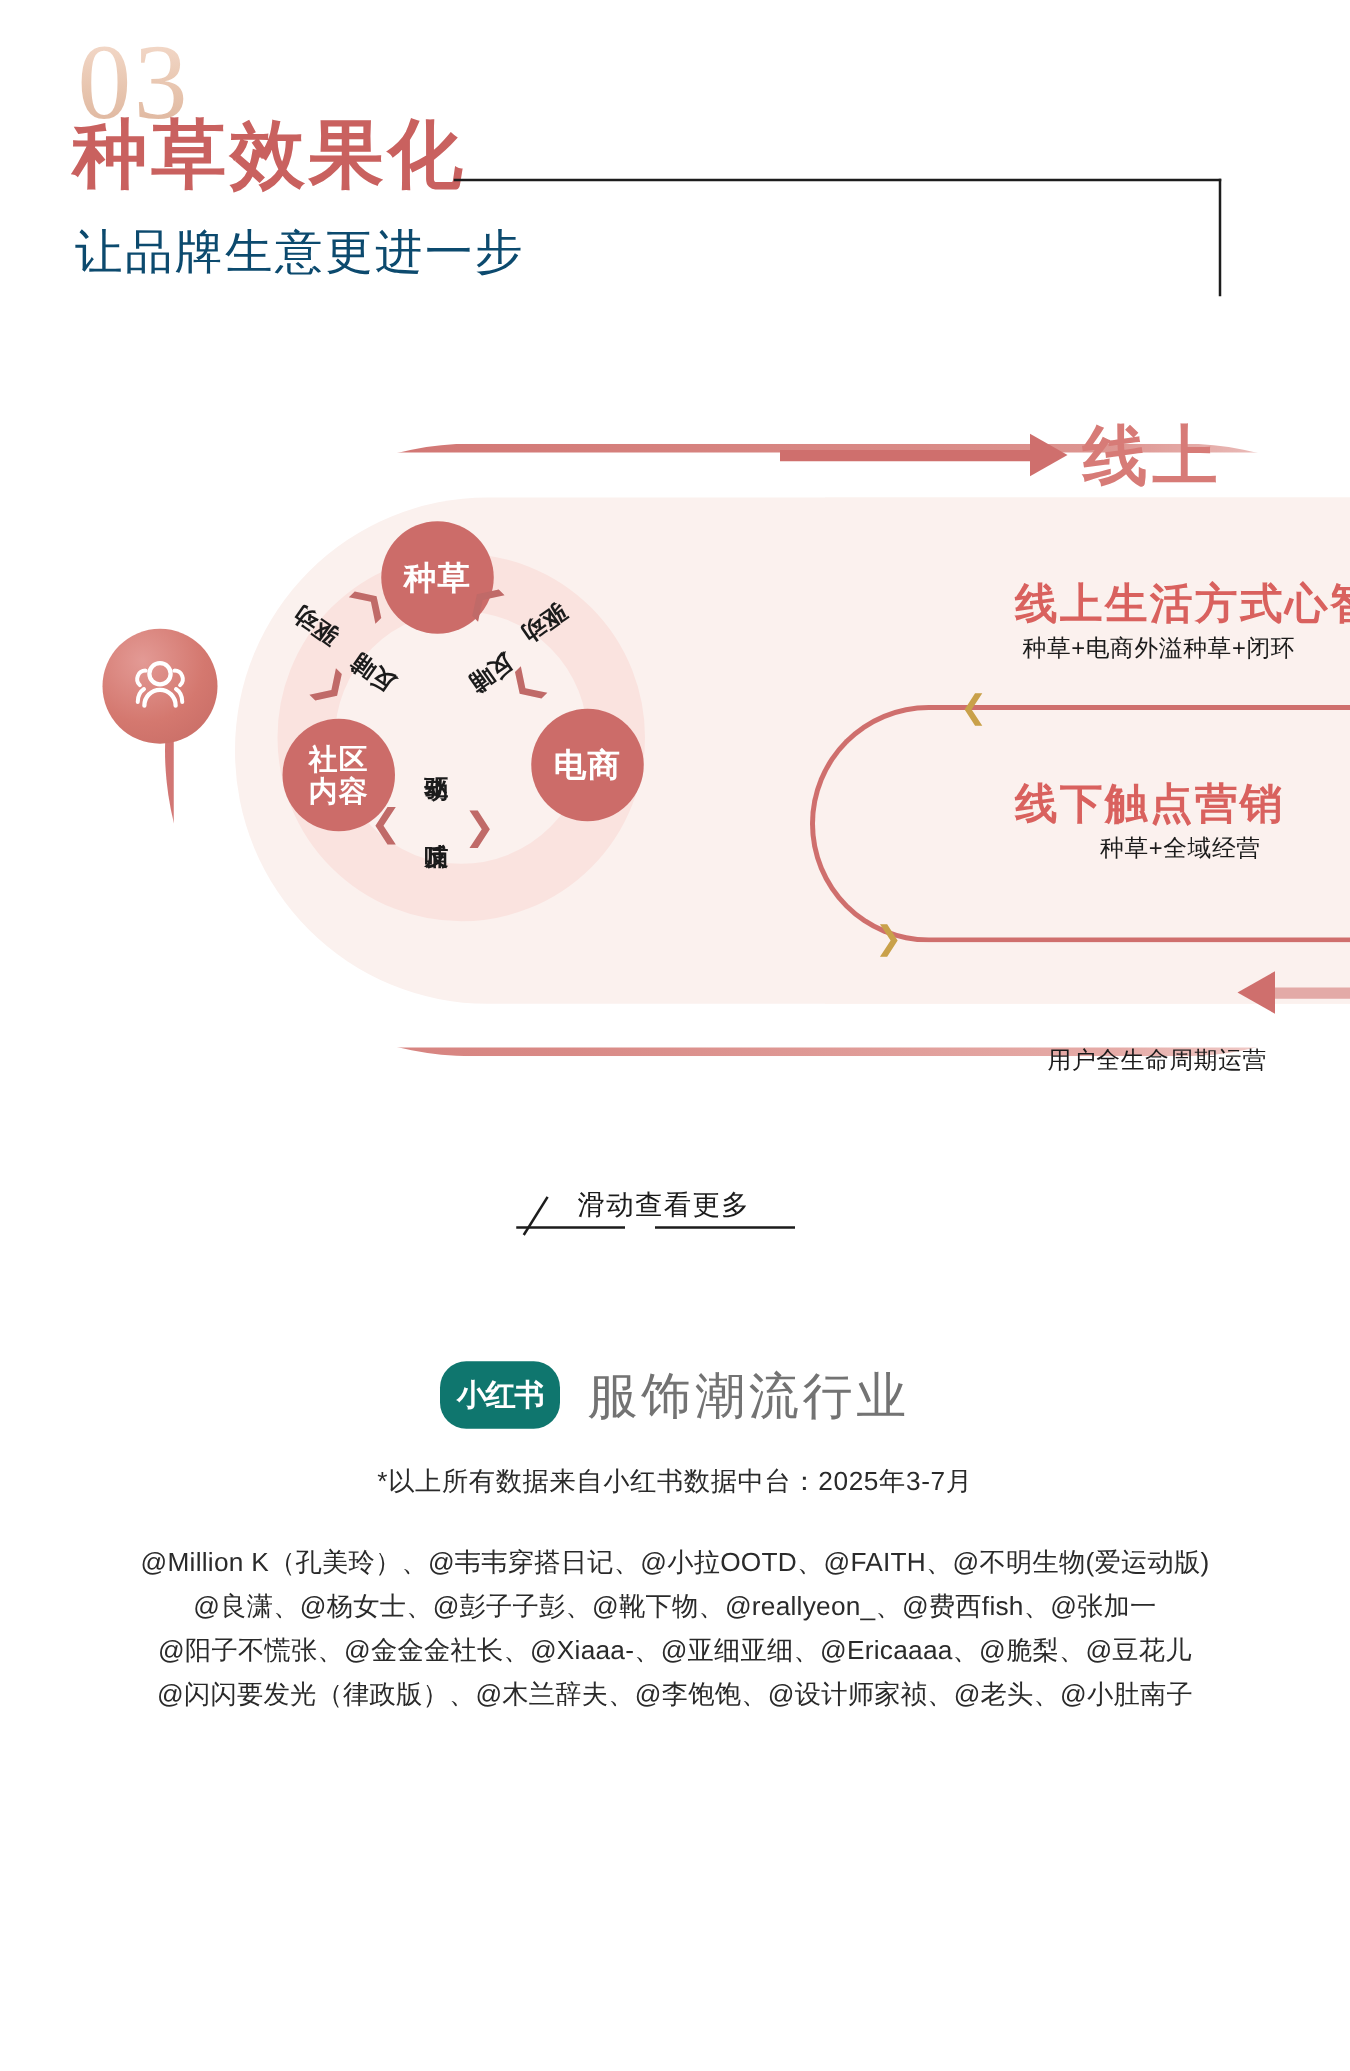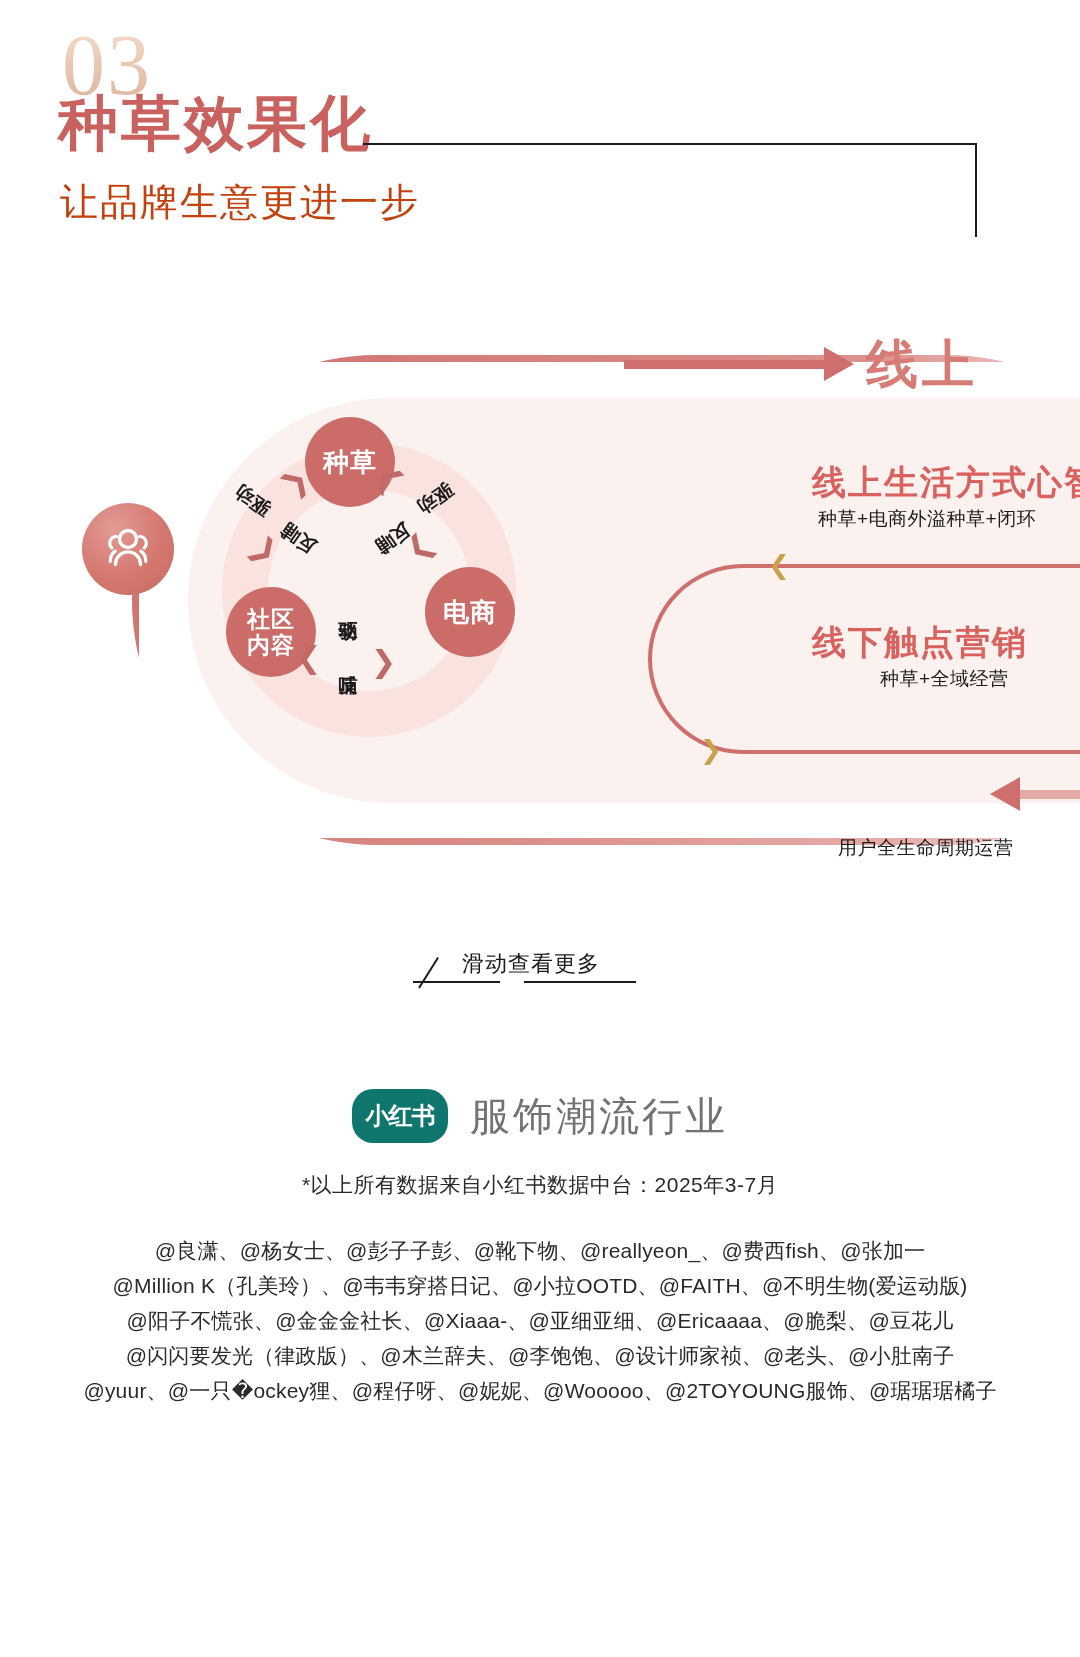--- a/index.html
+++ b/index.html
@@ -24,21 +24,21 @@
     font-size:60px;line-height:72px;font-weight:700;letter-spacing:3px;
     color:#c9615f;
   }
   #header-rule{
     position:absolute;left:363px;top:143px;width:612px;height:92px;
     border-top:2px solid #1c1c1c;border-right:2px solid #1c1c1c;
   }
   #section-subtitle{
     position:absolute;left:60px;top:178px;
     font-family:Liberation Sans, sans-serif;
-    font-size:38px;line-height:48px;font-weight:400;letter-spacing:2px;color:#c2410c;
+    font-size:38px;line-height:48px;font-weight:400;letter-spacing:2px;color:#0c4a6e;
   }
 
   
   #diagram{position:absolute;left:0;top:300px;width:1080px;height:580px;overflow:hidden;}
 
   .track-outer{
     position:absolute;left:132px;top:55px;width:1060px;height:490px;
     border:7px solid;
     border-image:linear-gradient(120deg,#cf6f6d 0%,#d98a86 45%,#eec2be 100%) 1;
     border-radius:245px;
@@ -75,21 +75,21 @@
     position:absolute;left:18px;top:18px;width:294px;height:294px;border-radius:50%;
     border:46px solid #fae3df;box-sizing:border-box;
   }
   .node{
     position:absolute;border-radius:50%;background:#cc6c69;color:#fff;
     display:flex;align-items:center;justify-content:center;text-align:left;
     font-weight:700;letter-spacing:1px;
   }
   #node-zhongcao{left:101px;top:-8px;width:90px;height:90px;font-size:26px;}
   #node-dianshang{left:221px;top:142px;width:90px;height:90px;font-size:26px;}
-  #node-shequ{left:22px;top:162px;width:90px;height:90px;font-size:23px;line-height:26px;}
+  #node-shequ{left:22px;top:150px;width:90px;height:90px;font-size:23px;line-height:26px;}
 
   .cyc-label{position:absolute;font-size:19px;font-weight:700;color:#1b1b1b;white-space:nowrap;}
   .chev{position:absolute;color:#c06a68;font-size:30px;line-height:30px;font-weight:700;}
 
   
   .big-word{
     position:absolute;font-size:52px;font-weight:700;letter-spacing:4px;
     color:#d77b77;
   }
   .arrow-line{position:absolute;height:9px;background:#cf6f6d;}
@@ -212,19 +212,18 @@
 
 <div id="footer">
   <div id="brand-row">
     <div id="brand-badge">小红书</div>
     <div id="brand-industry">服饰潮流行业</div>
   </div>
 
   <div id="source-note">*以上所有数据来自小红书数据中台：2025年3-7月</div>
 
   <div id="credits">
+    <div class="cline">@Million K（孔美玲）、@韦韦穿搭日记、@小拉OOTD、@FAITH、@不明生物(爱运动版)</div>
     <div class="cline">@良潇、@杨女士、@彭子子彭、@靴下物、@reallyeon_、@费西fish、@张加一</div>
-    <div class="cline">@Million K（孔美玲）、@韦韦穿搭日记、@小拉OOTD、@FAITH、@不明生物(爱运动版)</div>
     <div class="cline">@阳子不慌张、@金金金社长、@Xiaaa-、@亚细亚细、@Ericaaaa、@脆梨、@豆花儿</div>
     <div class="cline">@闪闪要发光（律政版）、@木兰辞夫、@李饱饱、@设计师家祯、@老头、@小肚南子</div>
-    <div class="cline">@yuur、@一只�ockey狸、@程仔呀、@妮妮、@Wooooo、@2TOYOUNG服饰、@琚琚琚橘子</div>
   </div>
 </div>
 
 </body></html>

